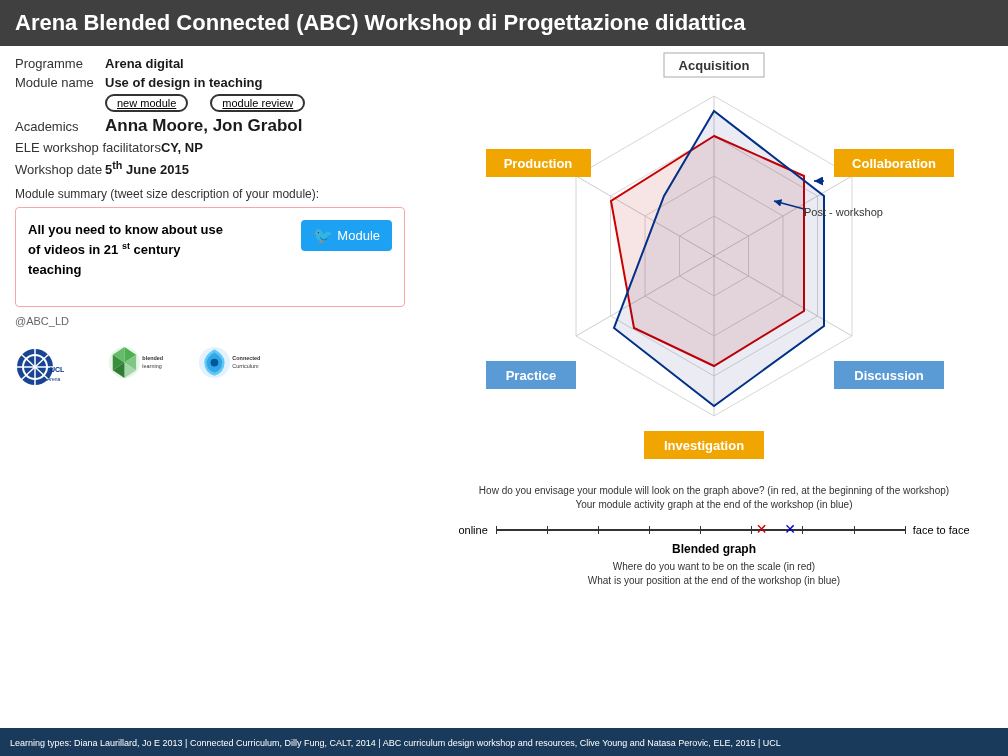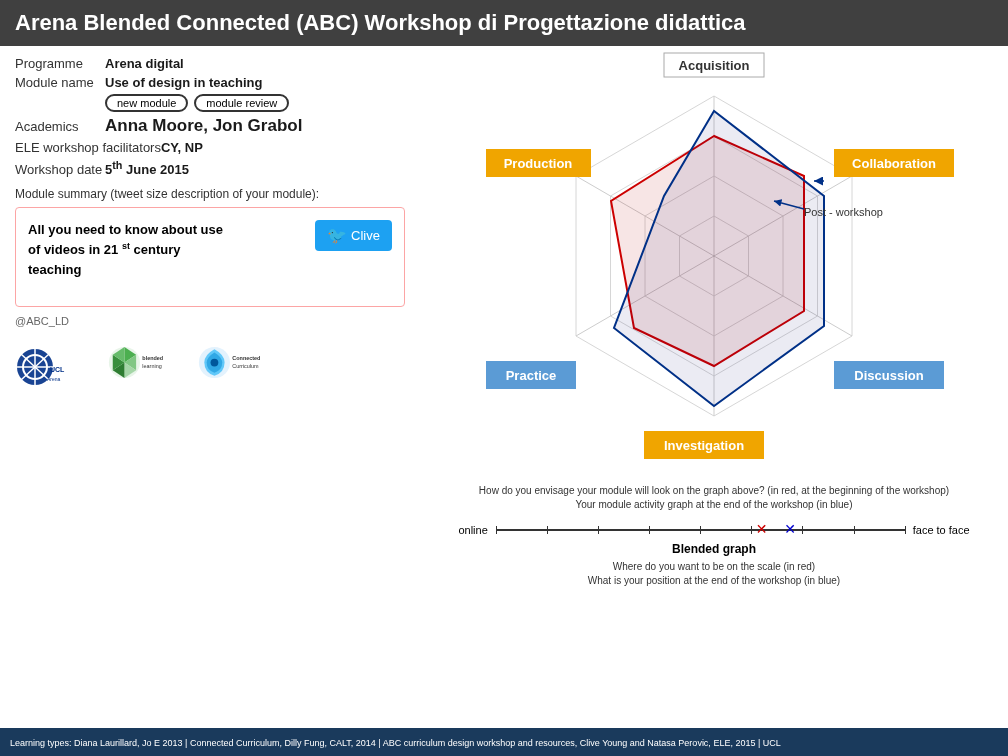--- a/index.html
+++ b/index.html
@@ -47,22 +47,23 @@
       font-weight: bold;
       color: #1a1a1a;
     }
 
     .field-value.large {
       font-size: 17px;
     }
 
     .module-type-container {
       display: flex;
-      gap: 6px;
-      align-items: center;
+      gap: 22px;
+      align-items: center;
+      text-decoration: underline;
     }
 
     .module-badge {
       border: 2px solid #333;
       border-radius: 12px;
       padding: 1px 10px;
       font-size: 11px;
       cursor: pointer;
     }
 
@@ -280,21 +281,21 @@
     <div class="summary-label">Module summary (tweet size description of your module):</div>
 
     <div class="tweet-box">
       <div class="tweet-text">
         All you need to know about use<br>
         of videos in 21 <sup>st</sup> century<br>
         teaching
       </div>
       <button class="follow-btn">
         <span class="twitter-bird">🐦</span>
-        <span>Clive</span>
+        <span>Module</span>
       </button>
     </div>
 
     <div class="abc-handle">@ABC_LD</div>
 
     <div class="logos-row">
 
       <svg class="ucl-logo" viewBox="0 0 70 55">
         <circle cx="20" cy="30" r="18" fill="#003087" opacity="0.9"></circle>
         <circle cx="20" cy="30" r="12" fill="none" stroke="#fff" stroke-width="2"></circle>

